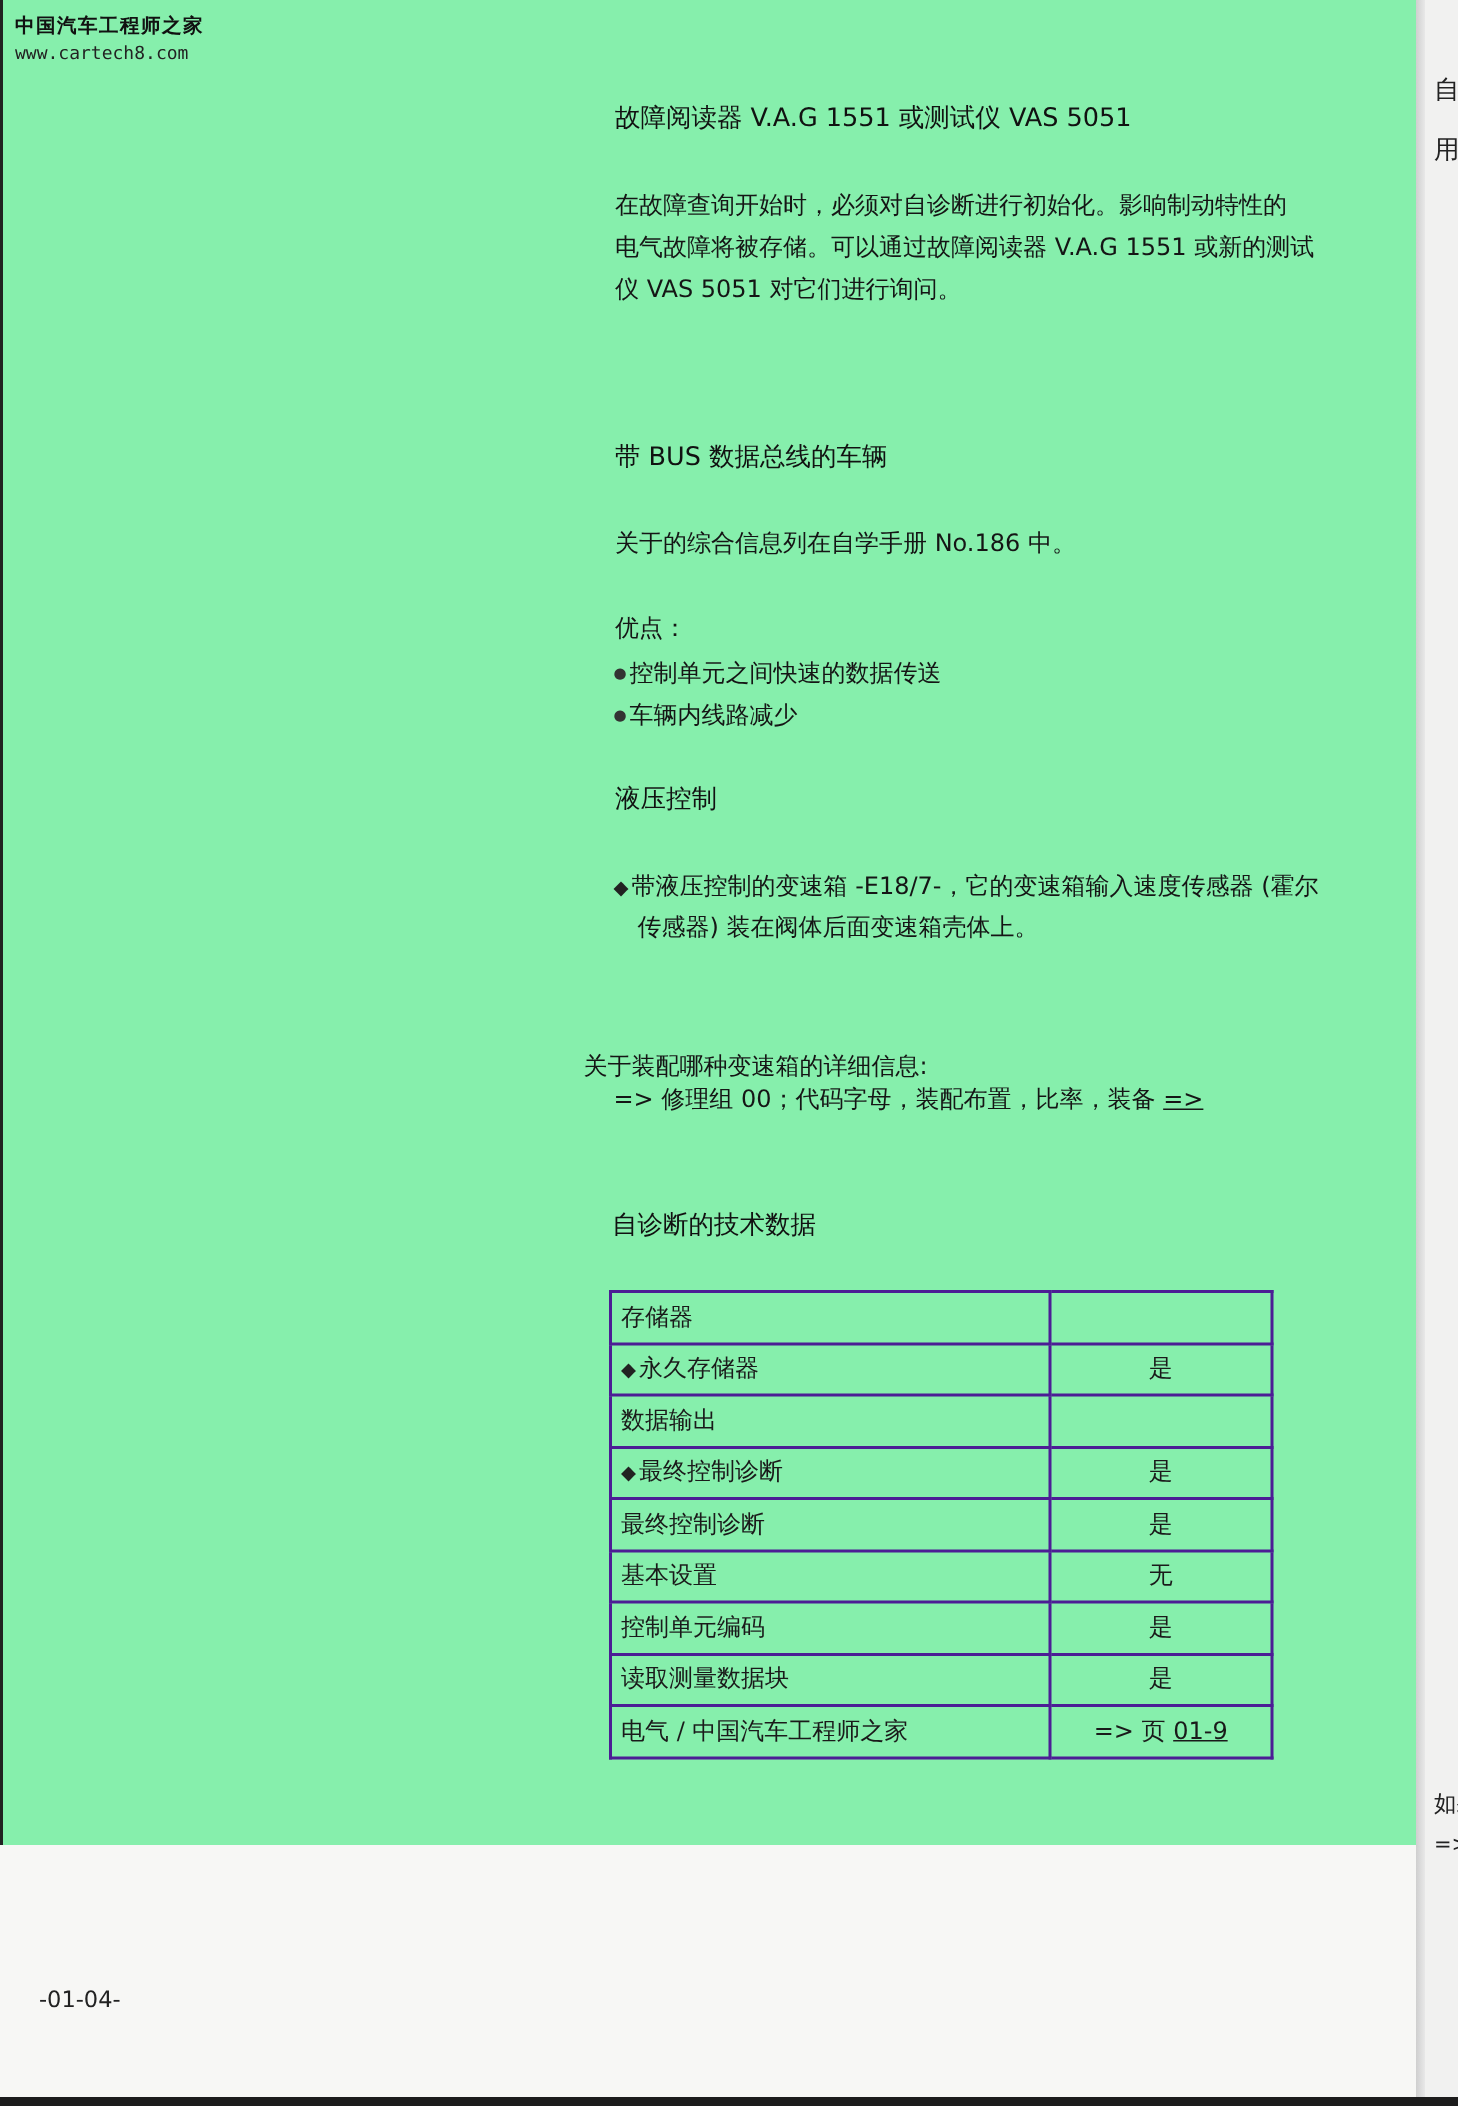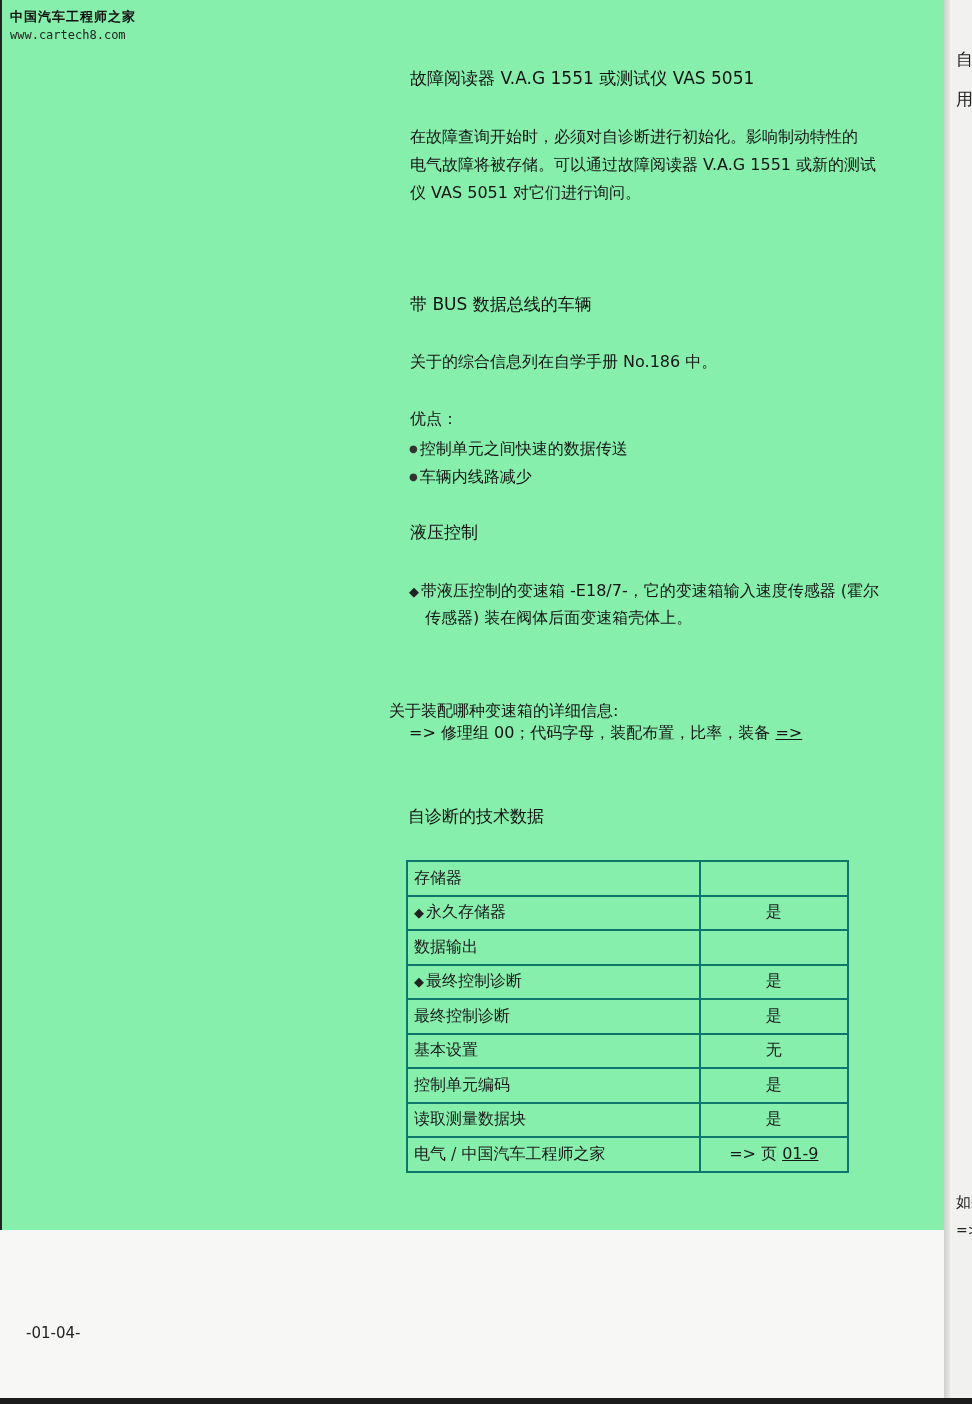--- a/index.html
+++ b/index.html
@@ -34,21 +34,21 @@
     .bullet-dot::before { content:"\25CF"; font-size:10px; margin-right:2px; position:relative; top:-2px; color:#333; }
     .diamond { font-size:13px; margin-right:2px; color:#222; }
     .u { text-decoration:underline; }
 
     table.diag {
       position:absolute; left:404px; top:860px;
       width:443px; border-collapse:collapse;
       font-family:"DejaVu Serif", serif; font-size:16px;
     }
     table.diag td {
-      border:2px solid #0f766e; height:34.5px; padding:0 6px; box-sizing:border-box;
+      border:2px solid #4c1d95; height:34.5px; padding:0 6px; box-sizing:border-box;
     }
     table.diag td.c1 { width:294px; text-align:left; }
     table.diag td.c2 { width:149px; text-align:center; font-family:"DejaVu Sans", sans-serif; }
     .footer-num { position:absolute; left:24px; top:1324px; font-size:15px; color:#222; }
   </style>
 </head>
 <body>
 
 <div class="page">
   <div class="watermark">

